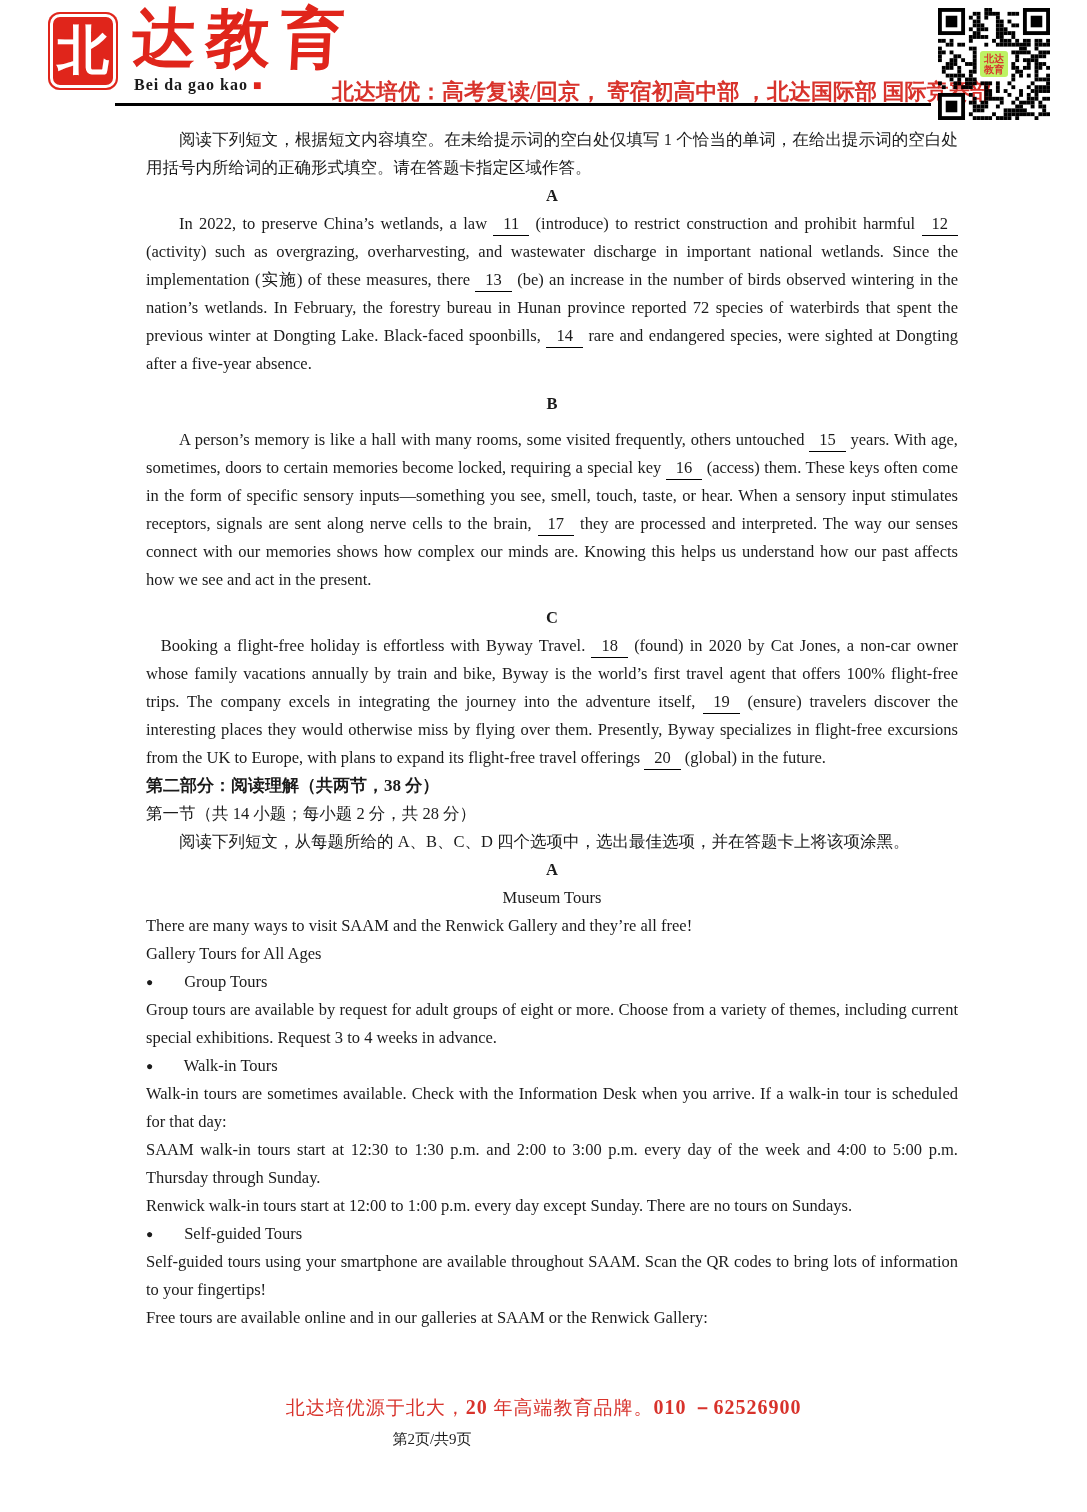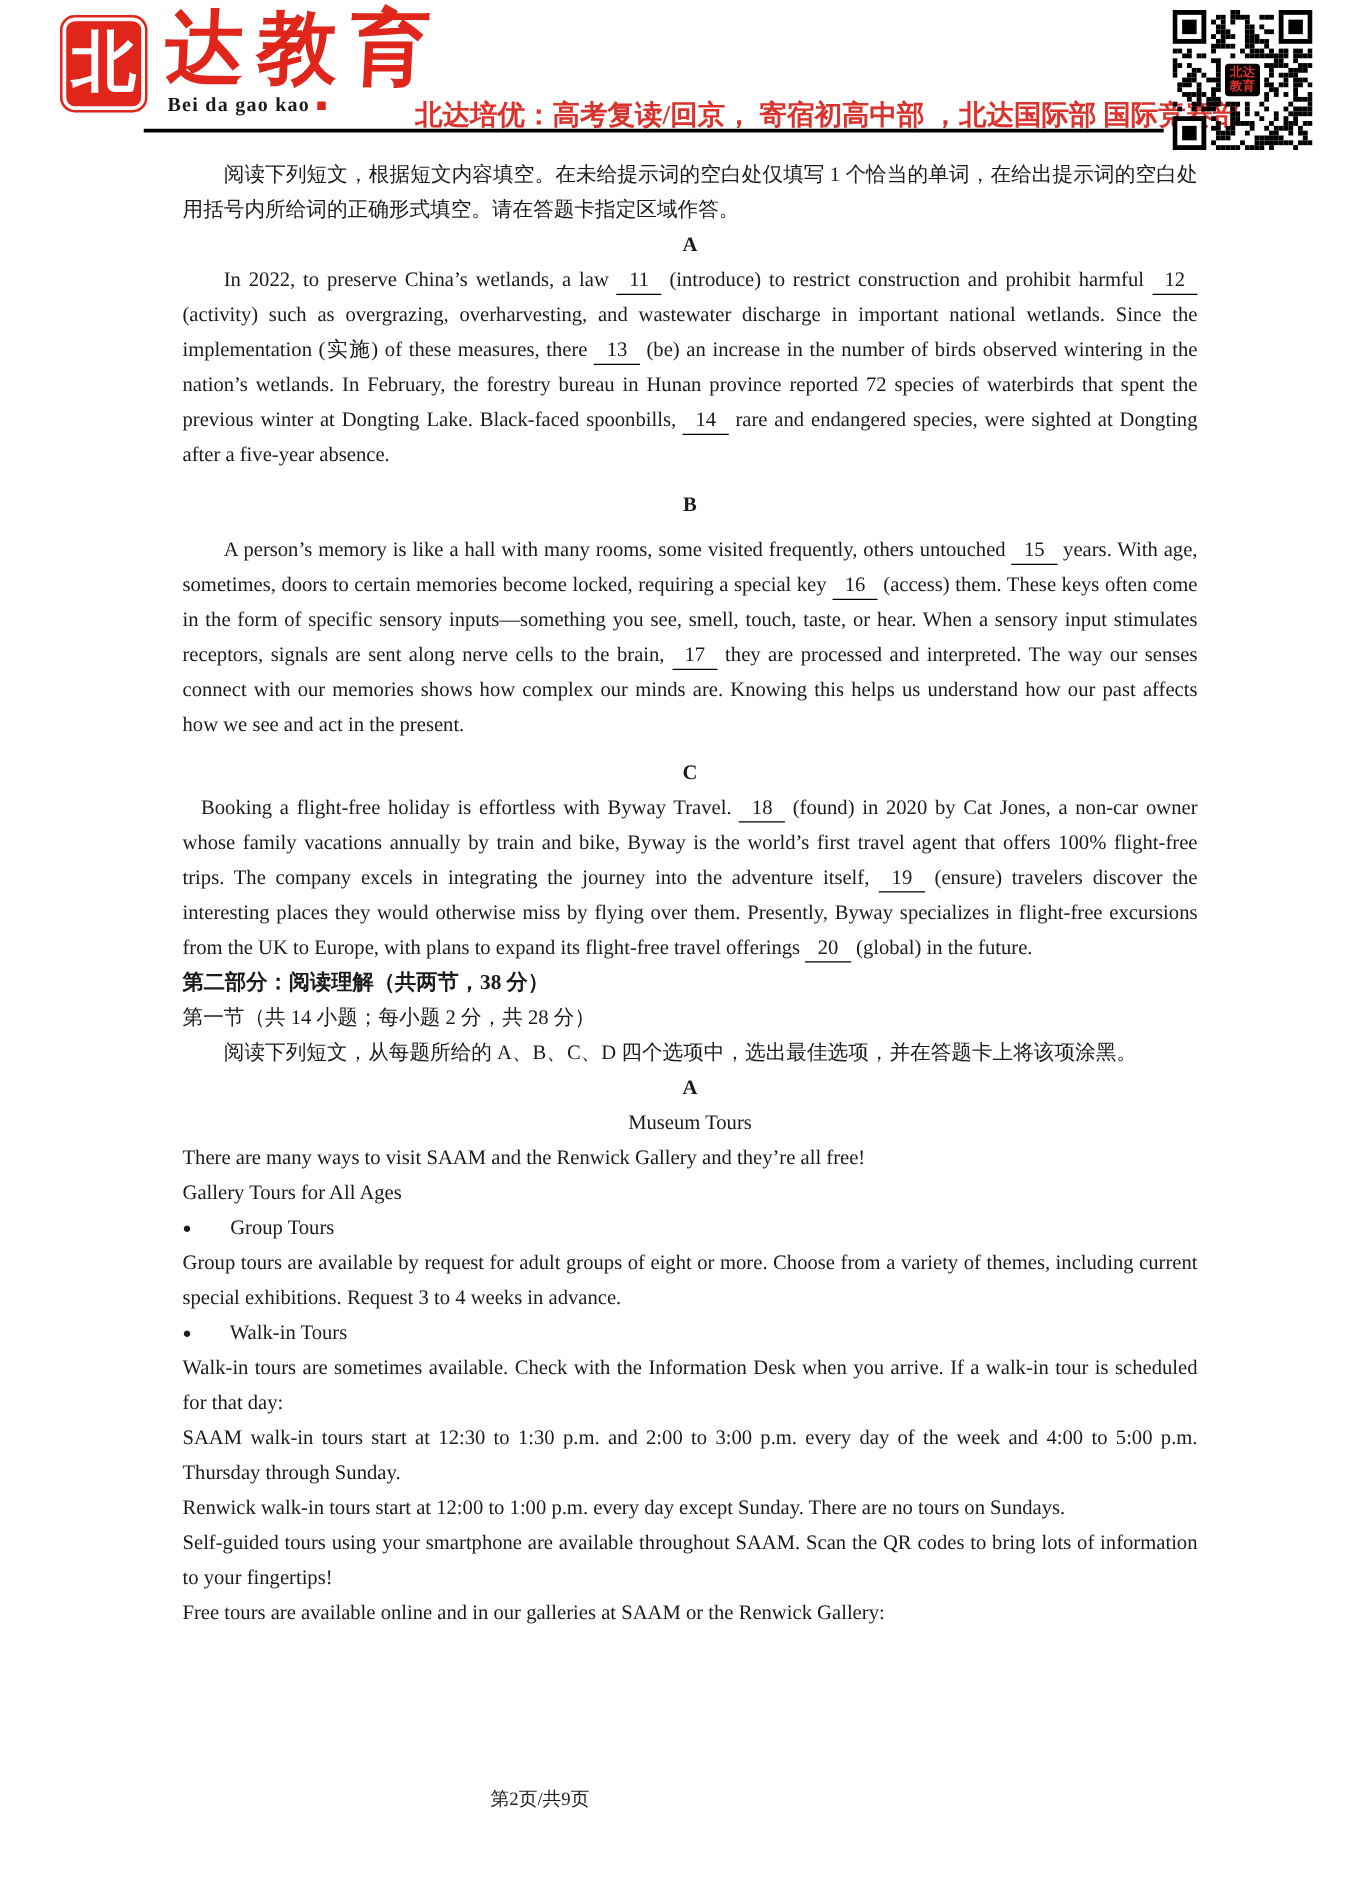--- a/index.html
+++ b/index.html
@@ -28,21 +28,21 @@
   .tagline .sq { color:#e0251b; font-size:14px; }
   .slogan {
     position:absolute; left:332px; top:77px; font-size:22px; color:#d8332c;
     white-space:nowrap; font-weight:bold;
   }
   .rule { position:absolute; left:115px; top:103px; width:816px; height:3px; background:#000; }
   .qr-wrap { position:absolute; left:938px; top:8px; width:112px; height:112px; }
   .qr-svg { position:absolute; left:0; top:0; width:112px; height:112px; }
   .qr-label {
     position:absolute; left:50%; top:50%; transform:translate(-50%,-50%);
-    background:#000000; border-radius:3px; padding:2px 4px;
+    background:#bef264; border-radius:3px; padding:2px 4px;
     color:#d8332c; font-size:10px; line-height:11px; text-align:left; font-weight:bold;
   }
   
   .content {
     position:absolute; left:146px; top:126px; width:812px;
     font-size:16.5px; line-height:28px; text-align:justify;
   }
   .content p { margin:0; }
   .ind2 { text-indent:2em; }
   .ind1 { text-indent:0.9em; }
@@ -412,21 +412,26 @@
     <p>Group tours are available by request for adult groups of eight or more. Choose from a variety of themes, including current special exhibitions. Request 3 to 4 weeks in advance.</p>
 
     <p class="bullet-line">
       <span class="bullet-glyph">●</span>
       <span>Walk-in Tours</span>
     </p>
     <p>Walk-in tours are sometimes available. Check with the Information Desk when you arrive. If a walk-in tour is scheduled for that day:</p>
     <p>SAAM walk-in tours start at 12:30 to 1:30 p.m. and 2:00 to 3:00 p.m. every day of the week and 4:00 to 5:00 p.m. Thursday through Sunday.</p>
     <p>Renwick walk-in tours start at 12:00 to 1:00 p.m. every day except Sunday. There are no tours on Sundays.</p>
 
+    <p class="bullet-line">
+      <span class="bullet-glyph">●</span>
+      <span>Self-guided Tours</span>
+    </p>
     <p>Self-guided tours using your smartphone are available throughout SAAM. Scan the QR codes to bring lots of information to your fingertips!</p>
 
     <p>Free tours are available online and in our galleries at SAAM or the Renwick Gallery:</p>
 
   </div>
 
+  <div class="footer-slogan"><span>北达培优源于北大，</span><span class="seg-bold">20</span><span> 年高端教育品牌。</span><span class="seg-bold">010 －62526900</span></div>
   <div class="page-indicator">第2页/共9页</div>
 
 </div>
 
 </body></html>

